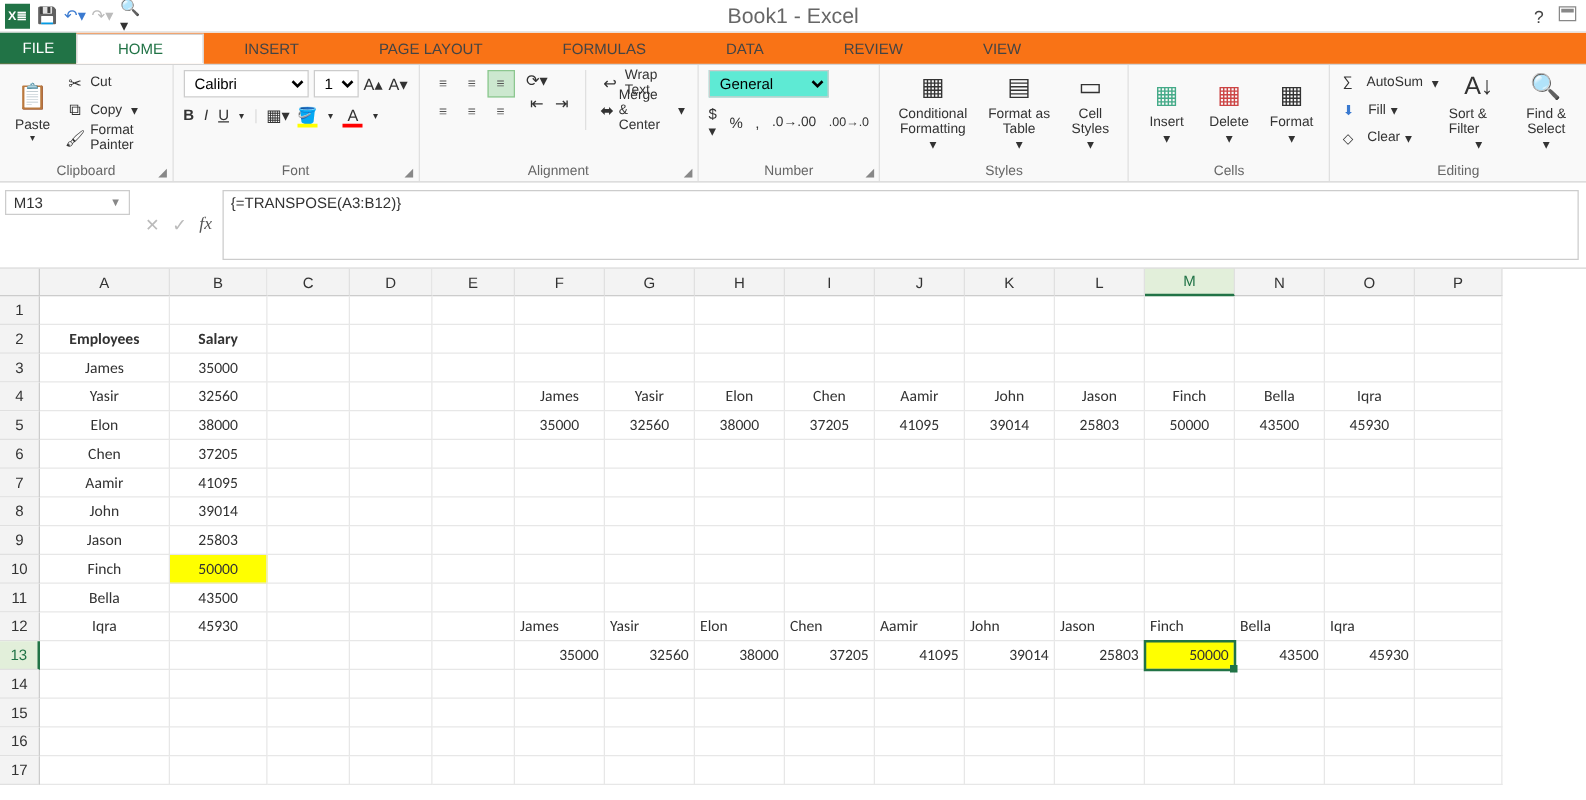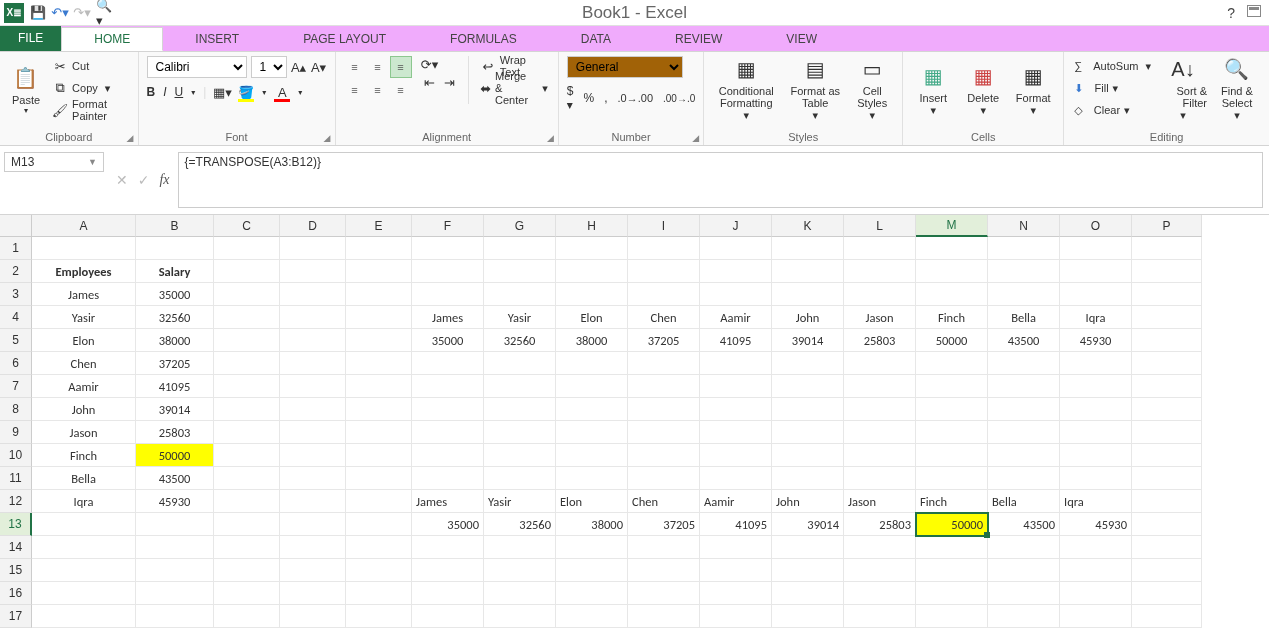--- a/index.html
+++ b/index.html
@@ -7,21 +7,21 @@
 
 
 .title-bar { height: 26px; background: #fff; display: flex; align-items: center; padding: 0 4px; border-bottom: 1px solid #e0e0e0; position: relative; }
 .qat { display: flex; align-items: center; gap: 6px; }
 .qat-icon { width: 16px; height: 16px; display: flex; align-items: center; justify-content: center; font-size: 13px; }
 .excel-logo { width: 20px; height: 20px; background: #217346; color: #fff; font-weight: bold; font-size: 10px; display:flex; align-items:center; justify-content:center; }
 .title-text { position: absolute; left: 50%; transform: translateX(-50%); color: #666; font-size: 17px; }
 .title-right { position: absolute; right: 8px; display: flex; gap: 12px; font-size: 14px; color: #444; }
 
 
-.ribbon-tabs { height: 26px; display: flex; align-items: flex-end; border-bottom: 1px solid #d4d4d4; background: #f0abfc; }
+.ribbon-tabs { height: 26px; display: flex; align-items: flex-end; border-bottom: 1px solid #d4d4d4; background: #f97316; }
 .file-tab { background: #217346; color: #fff; height: 26px; padding: 0 18px; display:flex; align-items:center; font-size: 12px; }
 .tab { padding: 0 32px; height: 24px; display:flex; align-items:center; color: #444; font-size: 12px; cursor: pointer; }
 .tab.active { color: #217346; border: 1px solid #d4d4d4; border-bottom: 1px solid #fff; background: #fff; }
 
 
 .ribbon { height: 94px; background: #f9f9f9; border-bottom: 1px solid #d4d4d4; display: flex; }
 .group { border-right: 1px solid #e0e0e0; padding: 4px 8px 2px 8px; display: flex; flex-direction: column; justify-content: space-between; }
 .group-label { text-align: center; font-size: 11px; color: #666; margin-top: 6px; position: relative; }
 .dialog-launcher { position: absolute; right: -4px; bottom: 0; font-size: 9px; color: #888; }
 .group-body { display: flex; align-items: flex-start; gap: 6px; flex: 1; }
@@ -35,21 +35,21 @@
 .row { display:flex; align-items:center; gap: 4px; }
 
 .font-select { border: 1px solid #ccc; background:#fff; height: 22px; font-size: 12px; padding: 0 4px; }
 .font-name { width: 100px; }
 .font-size { width: 36px; }
 
 .align-grid { display:grid; grid-template-columns: repeat(3, 22px); grid-template-rows: repeat(2, 22px); gap:1px; }
 .align-cell { border: 1px solid transparent; display:flex; align-items:center; justify-content:center; font-size: 11px; color:#555;}
 .align-cell.sel { background:#cce8cf; border:1px solid #8cc78f; }
 
-.num-select { border:1px solid #ccc; background:#a16207; height:22px; width:116px; font-size:12px; padding:0 4px; }
+.num-select { border:1px solid #ccc; background:#5eead4; height:22px; width:96px; font-size:12px; padding:0 4px; }
 
 
 .namebar-wrap { display:flex; border-bottom: 1px solid #d4d4d4; }
 .name-box { width: 100px; border: 1px solid #ccc; margin: 6px 4px; height: 20px; display:flex; align-items:center; padding: 0 6px; font-size: 12px; background:#fff;}
 .name-box .dd { margin-left:auto; color:#888; font-size:9px; }
 .fx-icons { display:flex; align-items:center; gap:10px; padding: 0 8px; color:#bbb; font-size: 14px;}
 .fx-label { font-style: italic; font-family: "Times New Roman", serif; color:#555; font-size: 14px;}
 .formula-bar { flex:1; border: 1px solid #ccc; margin: 6px 6px 6px 0; min-height: 56px; padding: 2px 6px; font-size: 12px; background:#fff; }
 
 
@@ -220,21 +220,21 @@
     <div class="group-label"><span>Cells</span></div>
   </div>
 
   <div class="group" style="border-right:none">
     <div class="group-body">
       <div class="stack">
         <div class="small-btn"><span>∑</span>&nbsp;<span>AutoSum</span>&nbsp;▾</div>
         <div class="small-btn"><span style="color:#3a7ad0">⬇</span>&nbsp;<span>Fill</span>▾</div>
         <div class="small-btn"><span>◇</span>&nbsp;<span>Clear</span>▾</div>
       </div>
-      <div class="big-btn" style="width:48px"><div class="big-icon">A↓</div><span style="text-align:right;line-height:1.1">Sort &amp; Filter</span>▾</div>
+      <div class="big-btn" style="width:48px"><div class="big-icon">A↓</div><span style="text-align:left;line-height:1.1">Sort &amp; Filter</span>▾</div>
       <div class="big-btn" style="width:48px"><div class="big-icon">🔍</div><span style="text-align:center;line-height:1.1">Find &amp; Select</span>▾</div>
     </div>
     <div class="group-label"><span>Editing</span></div>
   </div>
 </div>
 
 <div class="namebar-wrap">
   <div class="name-box">
       <span>M13</span>
       <span class="dd">▼</span>

